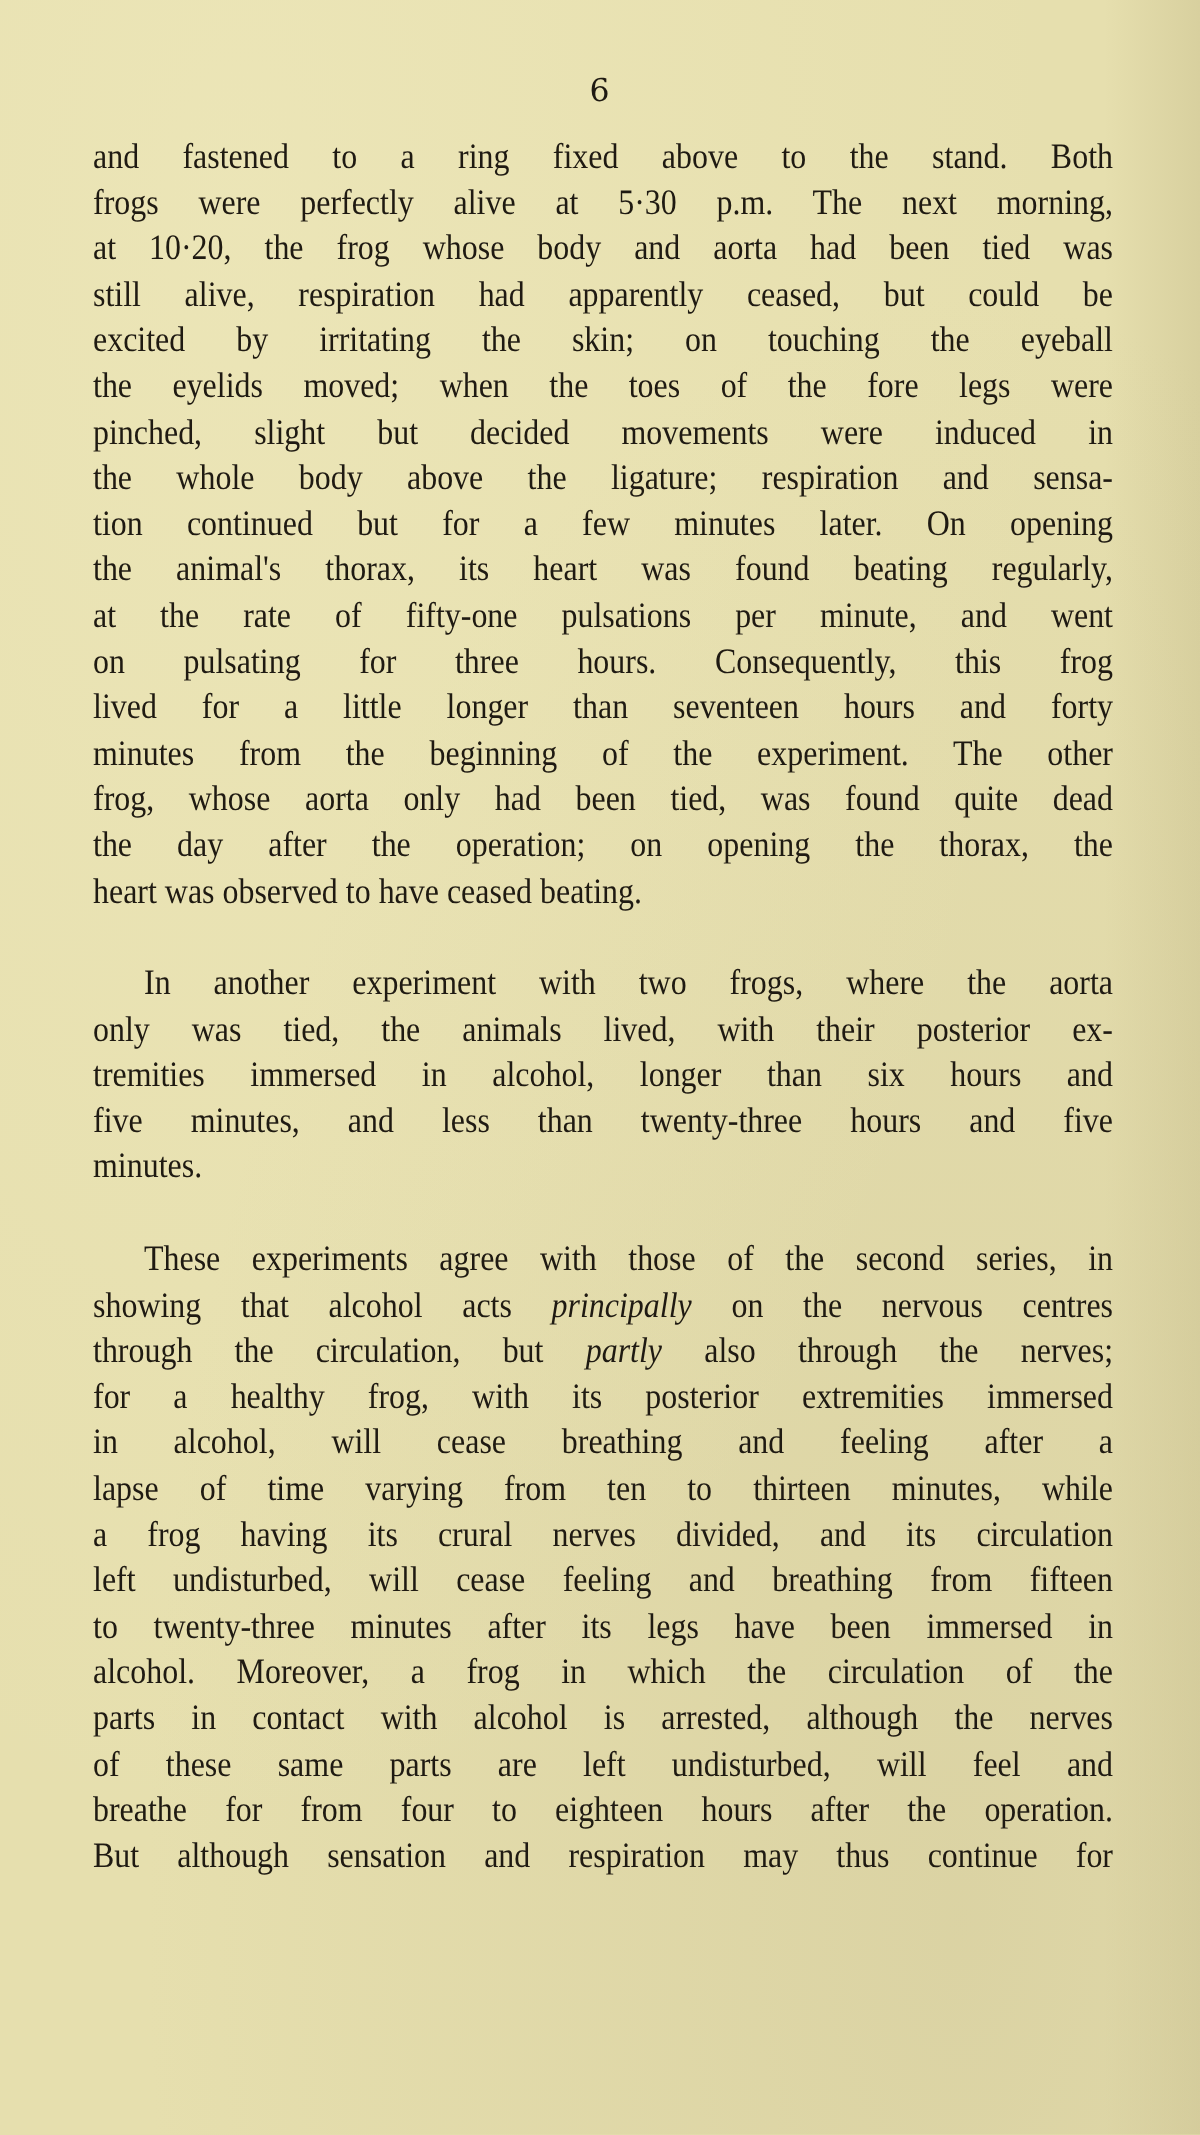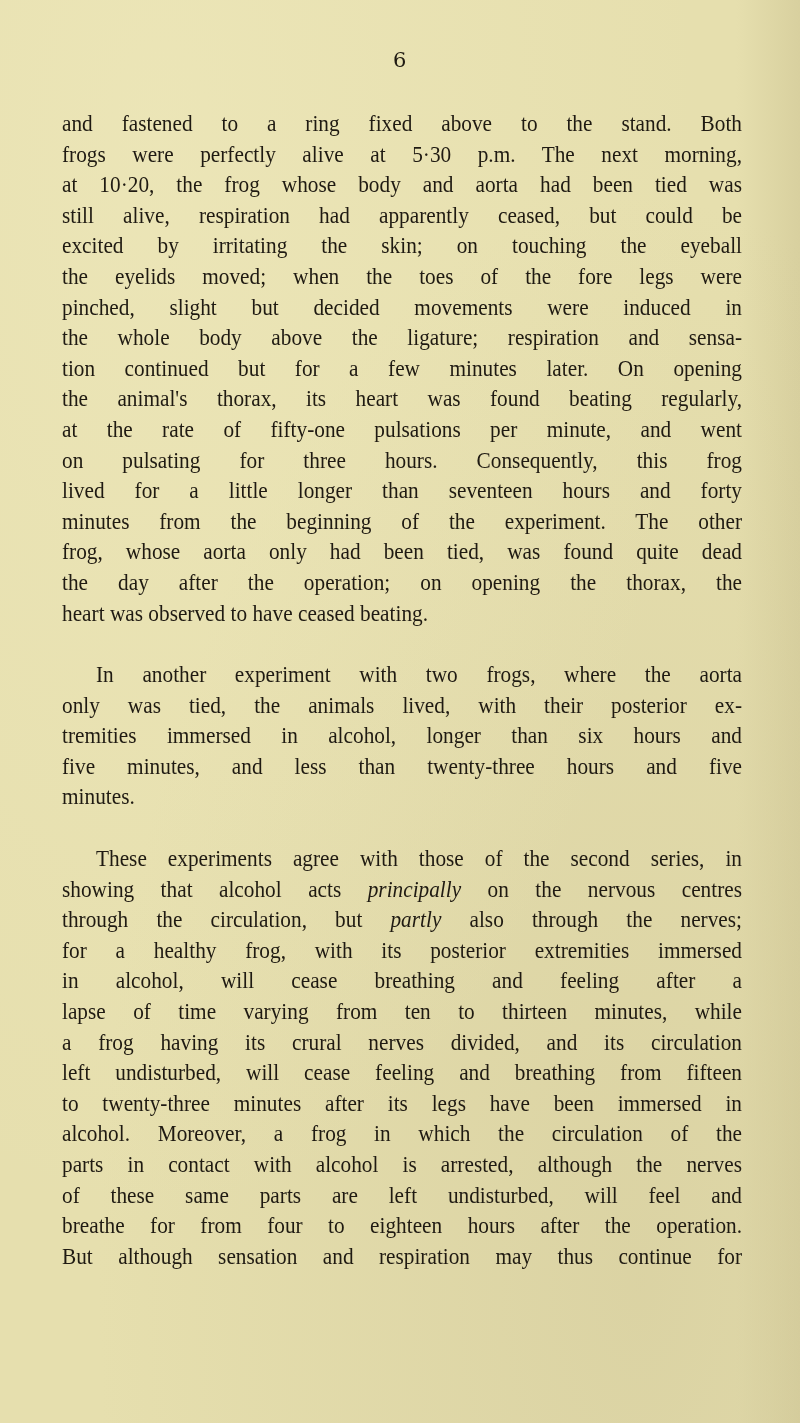--- a/index.html
+++ b/index.html
@@ -31,21 +31,21 @@
       top: 48px;
       left: 0;
       width: 800px;
       text-align: center;
       font-size: 21px;
       letter-spacing: 0.5px;
     }
     .body-text {
       position: absolute;
       left: 62px;
-      top: 108px;
+      top: 89px;
       width: 680px;
     }
     .line {
       display: block;
       height: 30.6px;
       line-height: 30.6px;
       font-size: 21.3px;
       white-space: nowrap;
       text-align: justify;
       text-align-last: justify;

